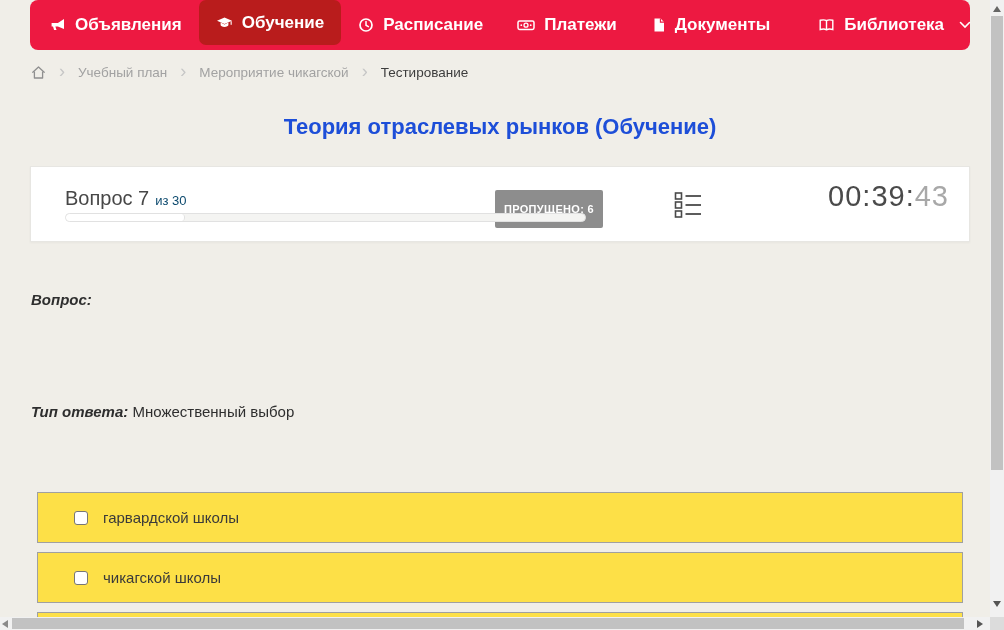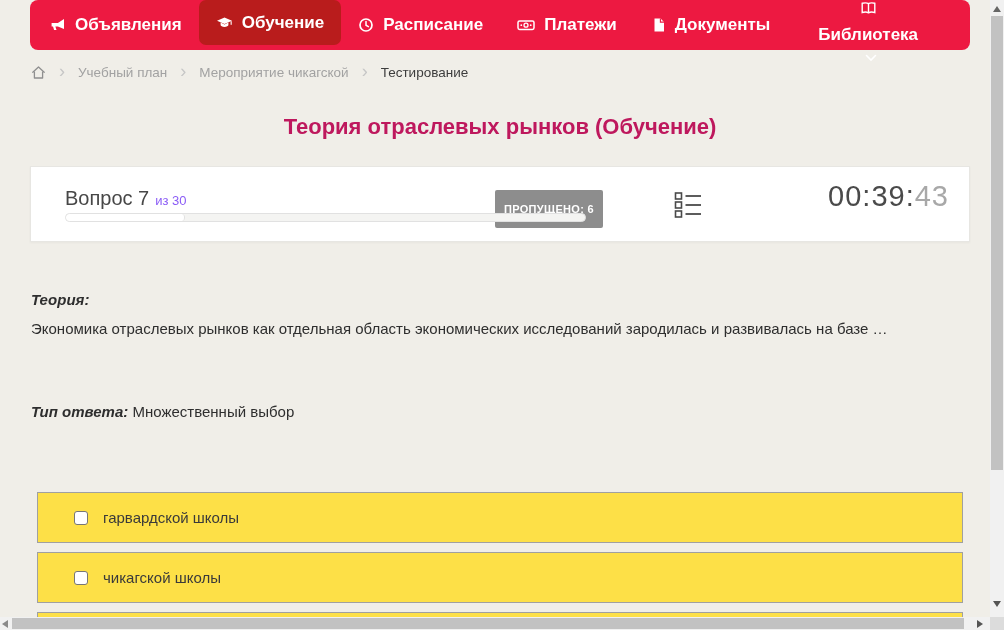--- a/index.html
+++ b/index.html
@@ -25,50 +25,50 @@
     padding:0 17px;
     color:#fff;font-size:17px;font-weight:700;
     cursor:pointer;white-space:nowrap;
   }
   .nav-item.active{
     background:#b91c1c;
     border-radius:7px;
     height:45px;align-self:flex-start;
   }
   .nav-item .nav-icon{display:flex;align-items:center;}
-  .nav-item.lib{margin-left:14px;flex-direction:column;}
+  .nav-item.lib{margin-left:14px;}
   .chevron{margin-left:6px;display:flex;align-items:center;}
 
   
   .breadcrumb{
     position:absolute;left:31px;top:60px;
     display:flex;align-items:center;gap:13px;
     font-size:13.5px;color:#a2a2a2;height:24px;
   }
   .crumb{cursor:pointer;}
   .crumb.current{color:#3d3d3d;}
   .crumb-sep{color:#c6c6c6;font-size:18px;line-height:1;transform:translateY(-1px);}
   .home-ic{display:flex;align-items:center;}
 
   
   .page-title{
     position:absolute;left:30px;top:114px;width:940px;
     text-align:center;
-    font-size:22px;font-weight:700;color:#be185d;
+    font-size:22px;font-weight:700;color:#1d4ed8;
   }
 
   
   .qcard{
     position:absolute;left:30px;top:166px;
     width:940px;height:76px;
     background:#fff;border:1px solid #e7e6e2;box-sizing:border-box;
     box-shadow:0 1px 2px rgba(0,0,0,.04);
   }
   .q-num{position:absolute;left:34px;top:20px;font-size:20px;color:#474747;}
-  .q-of{font-size:13px;color:#8b5cf6;margin-left:6px;font-weight:400;}
+  .q-of{font-size:13px;color:#0c4a6e;margin-left:6px;font-weight:400;}
   .badge{
     position:absolute;left:464px;top:23px;
     background:#8d8d8d;color:#fff;
     font-size:11px;font-weight:700;letter-spacing:.3px;
     padding:13px 9px;border-radius:2px;
   }
   .list-btn{position:absolute;left:643px;top:24px;cursor:pointer;display:flex;}
   .timer{
     position:absolute;right:20px;top:13px;
     font-size:29px;color:#4a4a4a;letter-spacing:1px;
@@ -221,22 +221,21 @@
       </svg>
     </div>
     <div class="timer">
       <span>00:39:</span><span class="sec">43</span>
     </div>
     <div class="progress">
       <div class="progress-fill" style="width: 23%;"></div>
     </div>
   </div>
 
-  <div class="q-prompt">Теория:</div>
-  <div class="q-text">Экономика отраслевых рынков как отдельная область экономических исследований зародилась и развивалась на базе …</div>
+  <div class="q-prompt">Вопрос:</div>
   <div class="q-type">
     <span class="lab">Тип ответа:</span>
     <span>Множественный выбор</span>
   </div>
 
   <div class="option opt1">
     <input type="checkbox" class="checkbox" style="">
     <span class="option-label">гарвардской школы</span>
   </div>
   <div class="option opt2">

